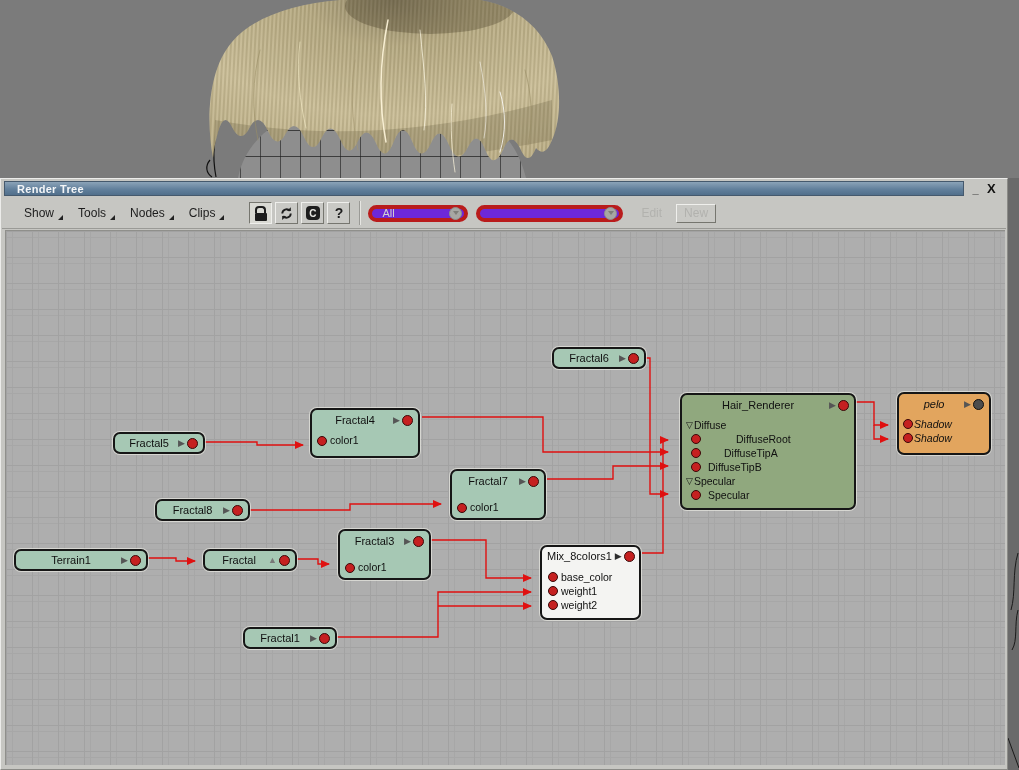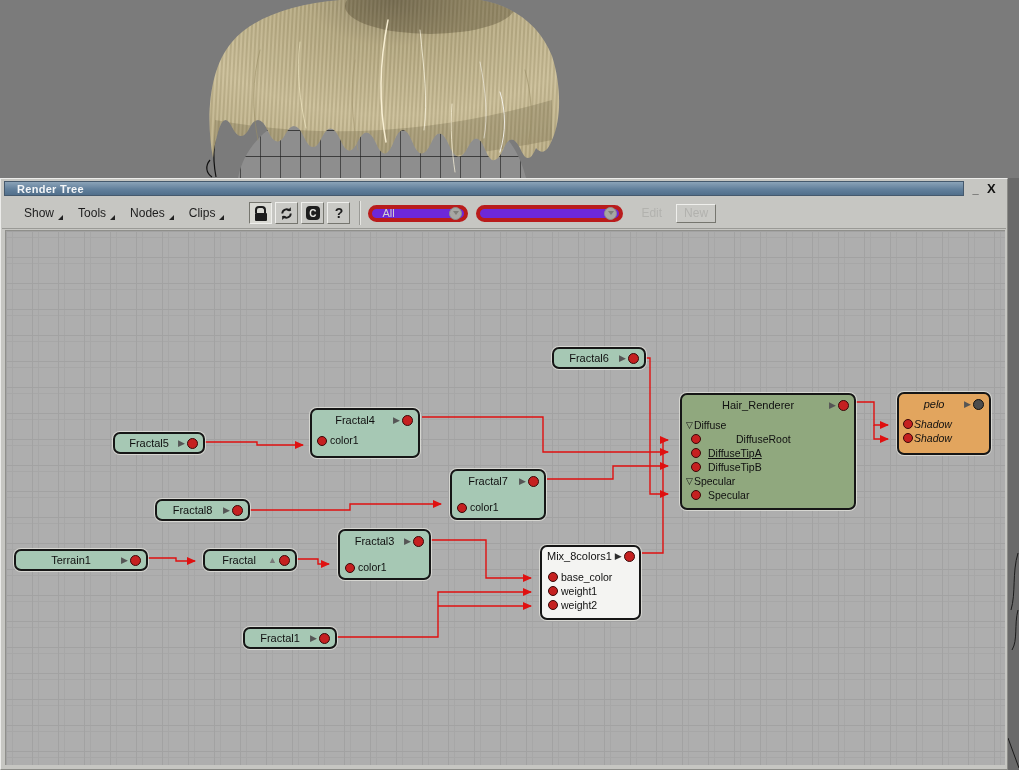--- a/index.html
+++ b/index.html
@@ -391,21 +391,21 @@
     <div class="hrow grow">
         <span class="gtri">▽</span>
         <span>Diffuse</span>
       </div>
     <div class="hrow prow14">
         <span class="idot"></span>
         <span style="margin-left:4px;padding-left:28px;">DiffuseRoot</span>
       </div>
     <div class="hrow prow14">
         <span class="idot"></span>
-        <span style="margin-left:4px;text-decoration:underline;">DiffuseTipA</span>
+        <span style="margin-left:20px;">DiffuseTipA</span>
       </div>
     <div class="hrow prow14">
         <span class="idot"></span>
         <span style="margin-left:4px;">DiffuseTipB</span>
       </div>
     <div class="hrow grow">
         <span class="gtri">▽</span>
         <span>Specular</span>
       </div>
     <div class="hrow prow14">

